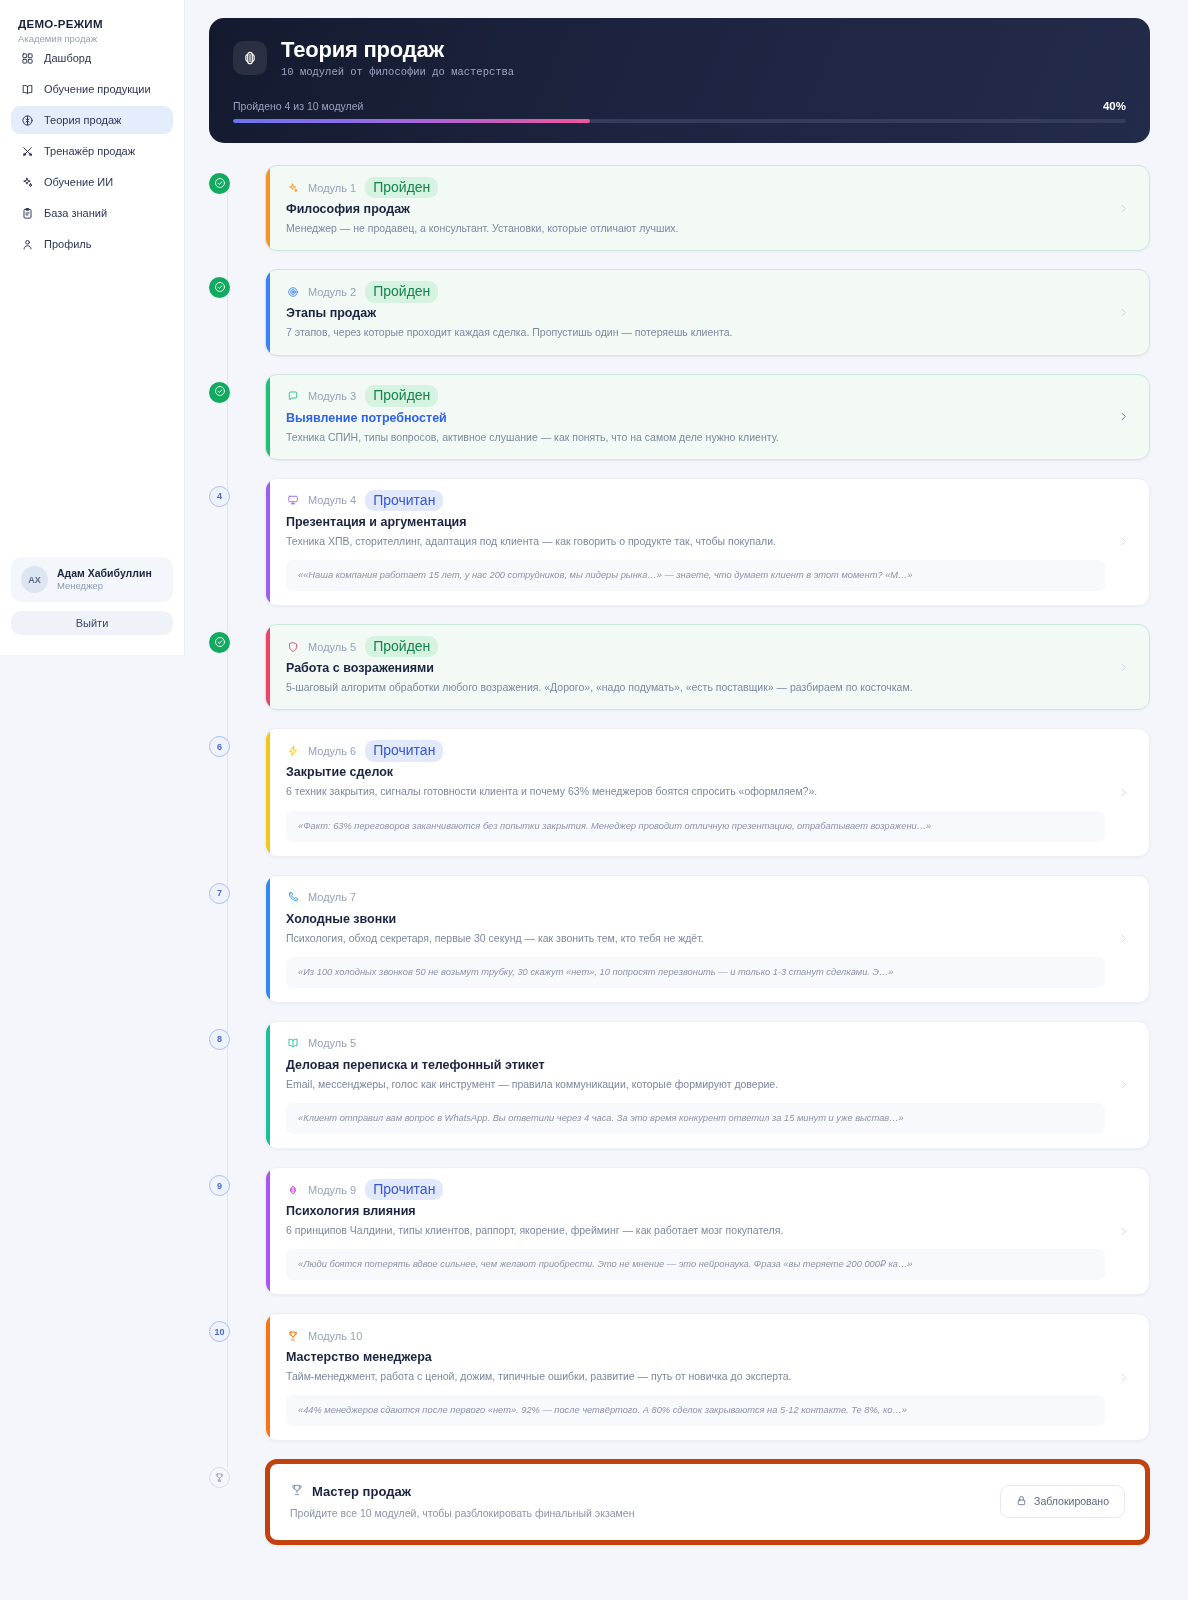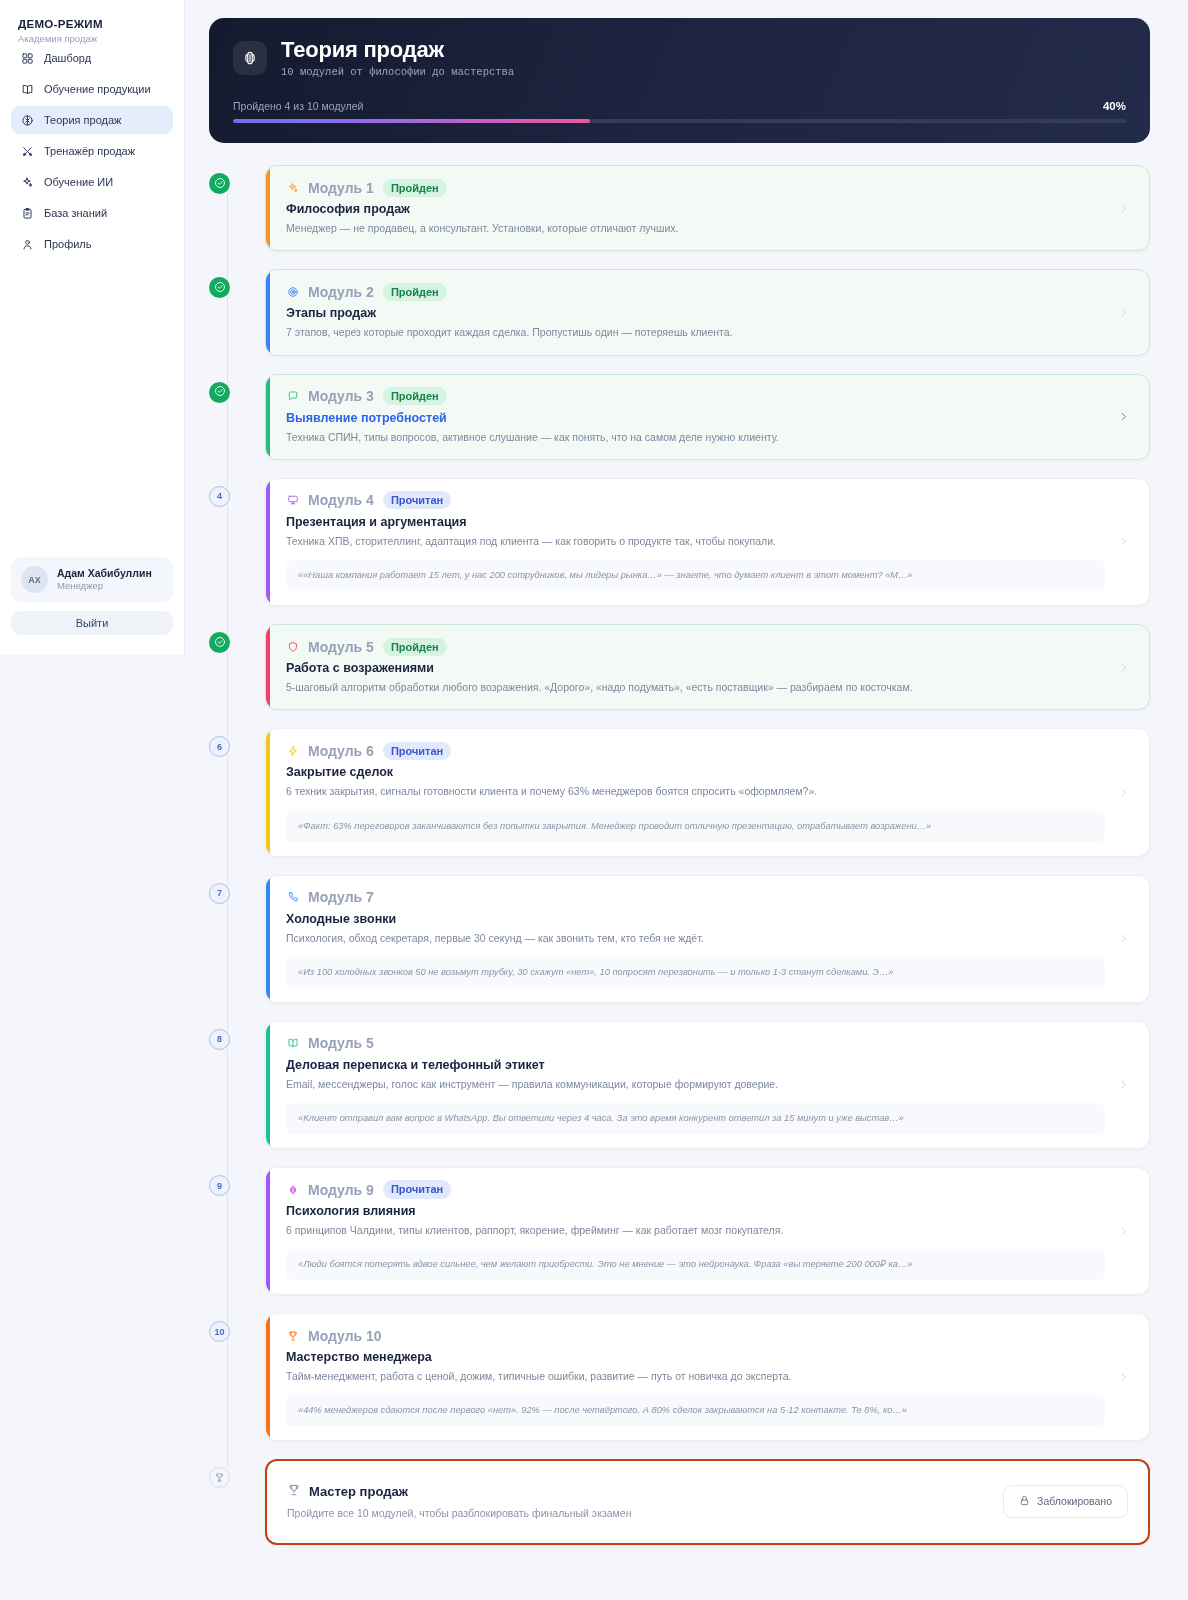--- a/index.html
+++ b/index.html
@@ -144,23 +144,23 @@
   .card.passed { background: #f3faf6; border-color: #cbe8da; }
   .card-accent {
     position: absolute; left: 0; top: 0; bottom: 0; width: 4px;
     border-radius: 12px 0 0 12px;
   }
   .card-body { flex: 1 1 auto; min-width: 0; }
 
   .meta { display: flex; align-items: center; gap: 9px; height: 15px; }
   .meta-ico { width: 13px; height: 13px; display: flex; align-items: center; justify-content: center; flex: 0 0 13px; }
   .meta-ico svg { width: 12px; height: 12px; display: block; }
-  .meta-label { font-size: 14px; color: #97a2b8; font-weight: bold; }
+  .meta-label { font-size: 11px; color: #97a2b8; font-weight: normal; }
   .badge {
-    font-size: 11px; font-weight: bold; padding: 3px 8px;
+    font-size: 14px; font-weight: normal; padding: 3px 8px;
     border-radius: 9px; line-height: 1.1;
   }
   .badge.ok { background: #d6f3e2; color: #16834d; }
   .badge.read { background: #e2e9fd; color: #3657d1; }
 
   .card-title { font-size: 12.5px; font-weight: bold; color: #1a2440; margin-top: 7px; }
   .card-title.link { color: #2f62e8; }
   .card-desc { font-size: 10.5px; color: #7c889f; margin-top: 5px; line-height: 1.45; }
 
   .quote {
@@ -173,21 +173,21 @@
   .chev {
     flex: 0 0 16px; width: 16px; align-self: center;
     display: flex; align-items: center; justify-content: center;
     color: #c4ccdb; margin-left: 10px;
   }
   .chev svg { width: 11px; height: 11px; }
   .chev.hot { color: #2f62e8; }
 
   
   .exam {
-    background: #ffffff; border-radius: 12px; border: 2px solid #c2410c;
+    background: #ffffff; border-radius: 12px; border: 5px solid #c2410c;
     box-shadow: 0 1px 3px rgba(25,40,80,.05);
     padding: 18px 20px 20px 20px;
     display: flex; align-items: center; justify-content: space-between;
     gap: 16px; min-height: 86px;
   }
   .exam-title {
     display: flex; align-items: center; gap: 8px;
     font-size: 13px; font-weight: bold; color: #1a2440;
   }
   .exam-title svg { width: 14px; height: 14px; color: #8492ab; }

